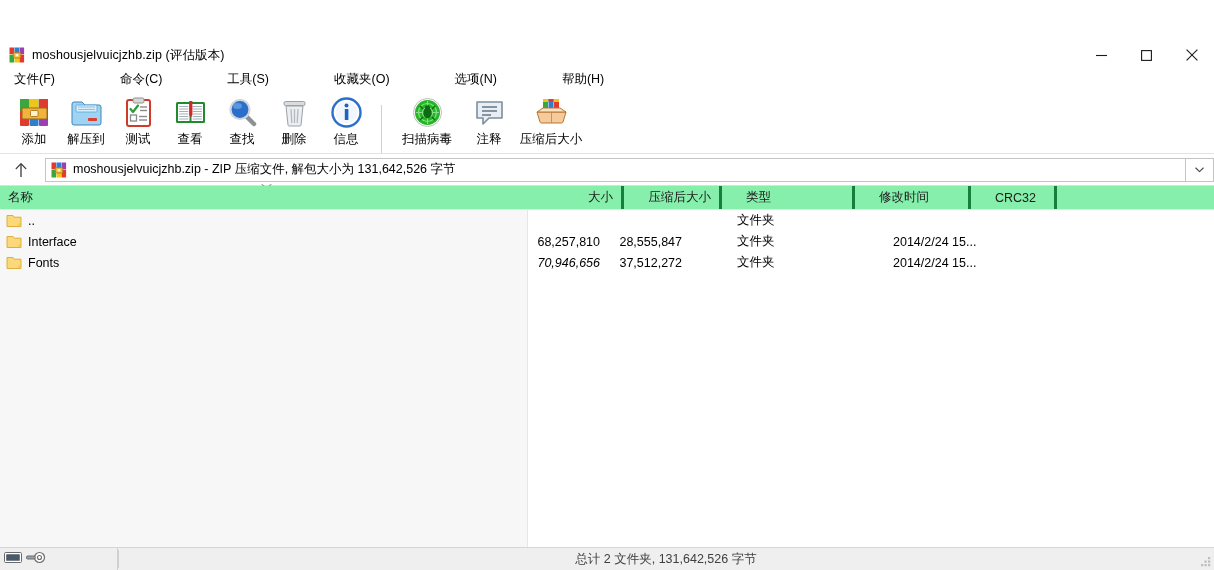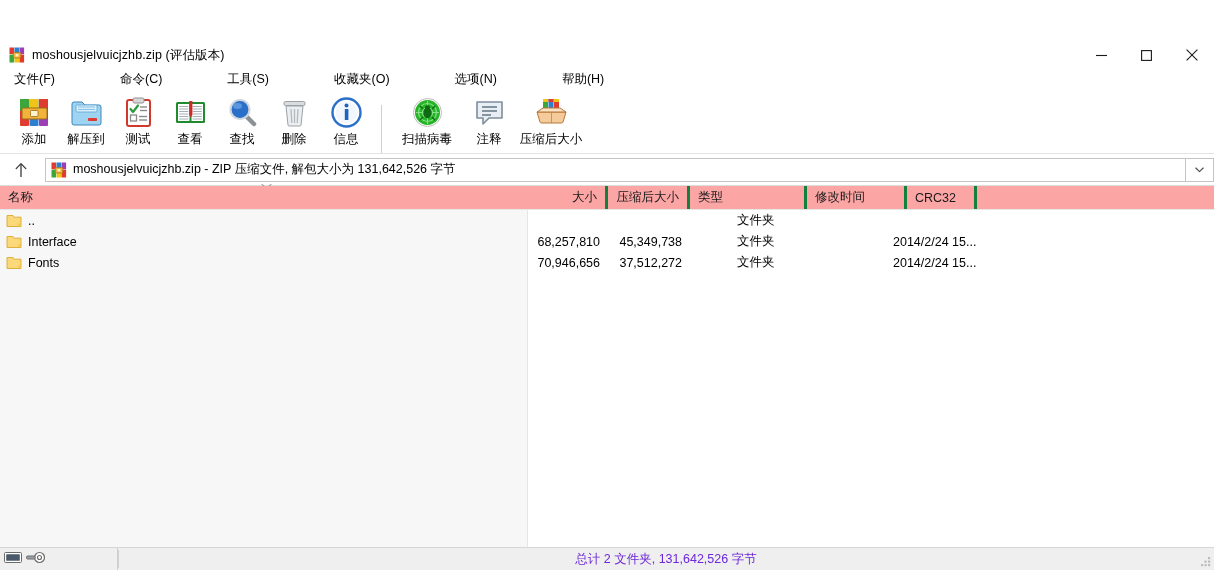--- a/index.html
+++ b/index.html
@@ -168,24 +168,25 @@
     bottom: -6px;
     width: 16px; height: 10px;
     display: flex; align-items: center; justify-content: center;
   }
 
   
   .colhdr {
     height: 23px;
     flex: 0 0 23px;
     display: flex;
-    background: #fca5a5;
+    background: #86efac;
     border-bottom: 1px solid #e6e6e6;
     align-items: flex-end;
     position: relative;
+    gap: 16px;
   }
   .ch {
     font-size: 12.5px;
     color: #1a1a1a;
     height: 23px;
     display: flex;
     align-items: center;
     box-sizing: border-box;
     border-right: 3px solid #15803d;
     white-space: nowrap;
@@ -267,21 +268,21 @@
     position: relative;
   }
   .sb-divider {
     position: absolute;
     left: 0; top: 2px;
     width: 1px; height: 18px;
     background: #d0d0d0;
   }
   .sb-text {
     font-size: 12.5px;
-    color: #6d28d9;
+    color: #404040;
     white-space: nowrap;
   }
   .grip {
     position: absolute;
     right: 2px; bottom: 2px;
     width: 13px; height: 13px;
   }
 </style>
 </head>
 <body>
@@ -564,37 +565,37 @@
         <div class="cell name" style="width:528px;">
           <span class="folder-ico">
             <svg width="16" height="16" viewBox="0 0 16 16">
               <path d="M1 2.5 L7 2.5 L8.2 4.2 L15 4.2 L15 13.5 L1 13.5 Z" fill="#fbd97a" stroke="#d9a92f" stroke-width="0.9"></path>
               <path d="M12.4 13.5 L12.4 10.6 L15 10.6 Z" fill="#f0c349"></path>
             </svg>
           </span>
           <span>Interface</span>
         </div>
         <div class="cell num" style="width:80px;">68,257,810</div>
-        <div class="cell num" style="width:82px;">45,349,738</div>
+        <div class="cell num" style="width:82px;">28,555,847</div>
         <div class="cell txt" style="width:117px;">文件夹</div>
         <div class="cell txt" style="width:100px;">2014/2/24 15...</div>
         <div class="cell txt" style="width:70px;"></div>
       </div>
 
       <div class="row">
         <div class="cell name" style="width:528px;">
           <span class="folder-ico">
             <svg width="16" height="16" viewBox="0 0 16 16">
               <path d="M1 2.5 L7 2.5 L8.2 4.2 L15 4.2 L15 13.5 L1 13.5 Z" fill="#fbd97a" stroke="#d9a92f" stroke-width="0.9"></path>
               <path d="M12.4 13.5 L12.4 10.6 L15 10.6 Z" fill="#f0c349"></path>
             </svg>
           </span>
           <span>Fonts</span>
         </div>
-        <div class="cell num" style="width:80px;">70,946,656</div>
+        <div class="cell num" style="width:80px;font-style:italic;">70,946,656</div>
         <div class="cell num" style="width:82px;">37,512,272</div>
         <div class="cell txt" style="width:117px;">文件夹</div>
         <div class="cell txt" style="width:100px;">2014/2/24 15...</div>
         <div class="cell txt" style="width:70px;"></div>
       </div>
 
     </div>
   </div>
 
   <div class="statusbar">

